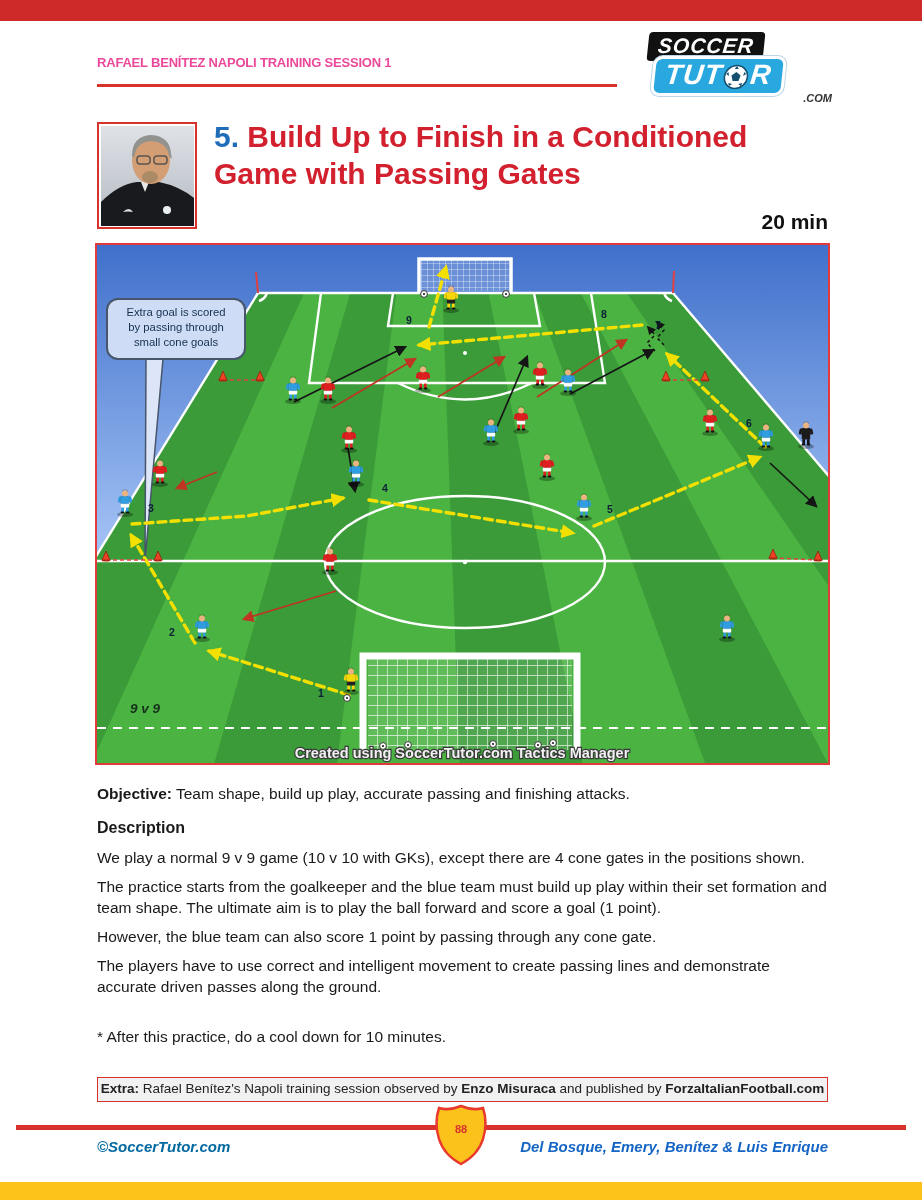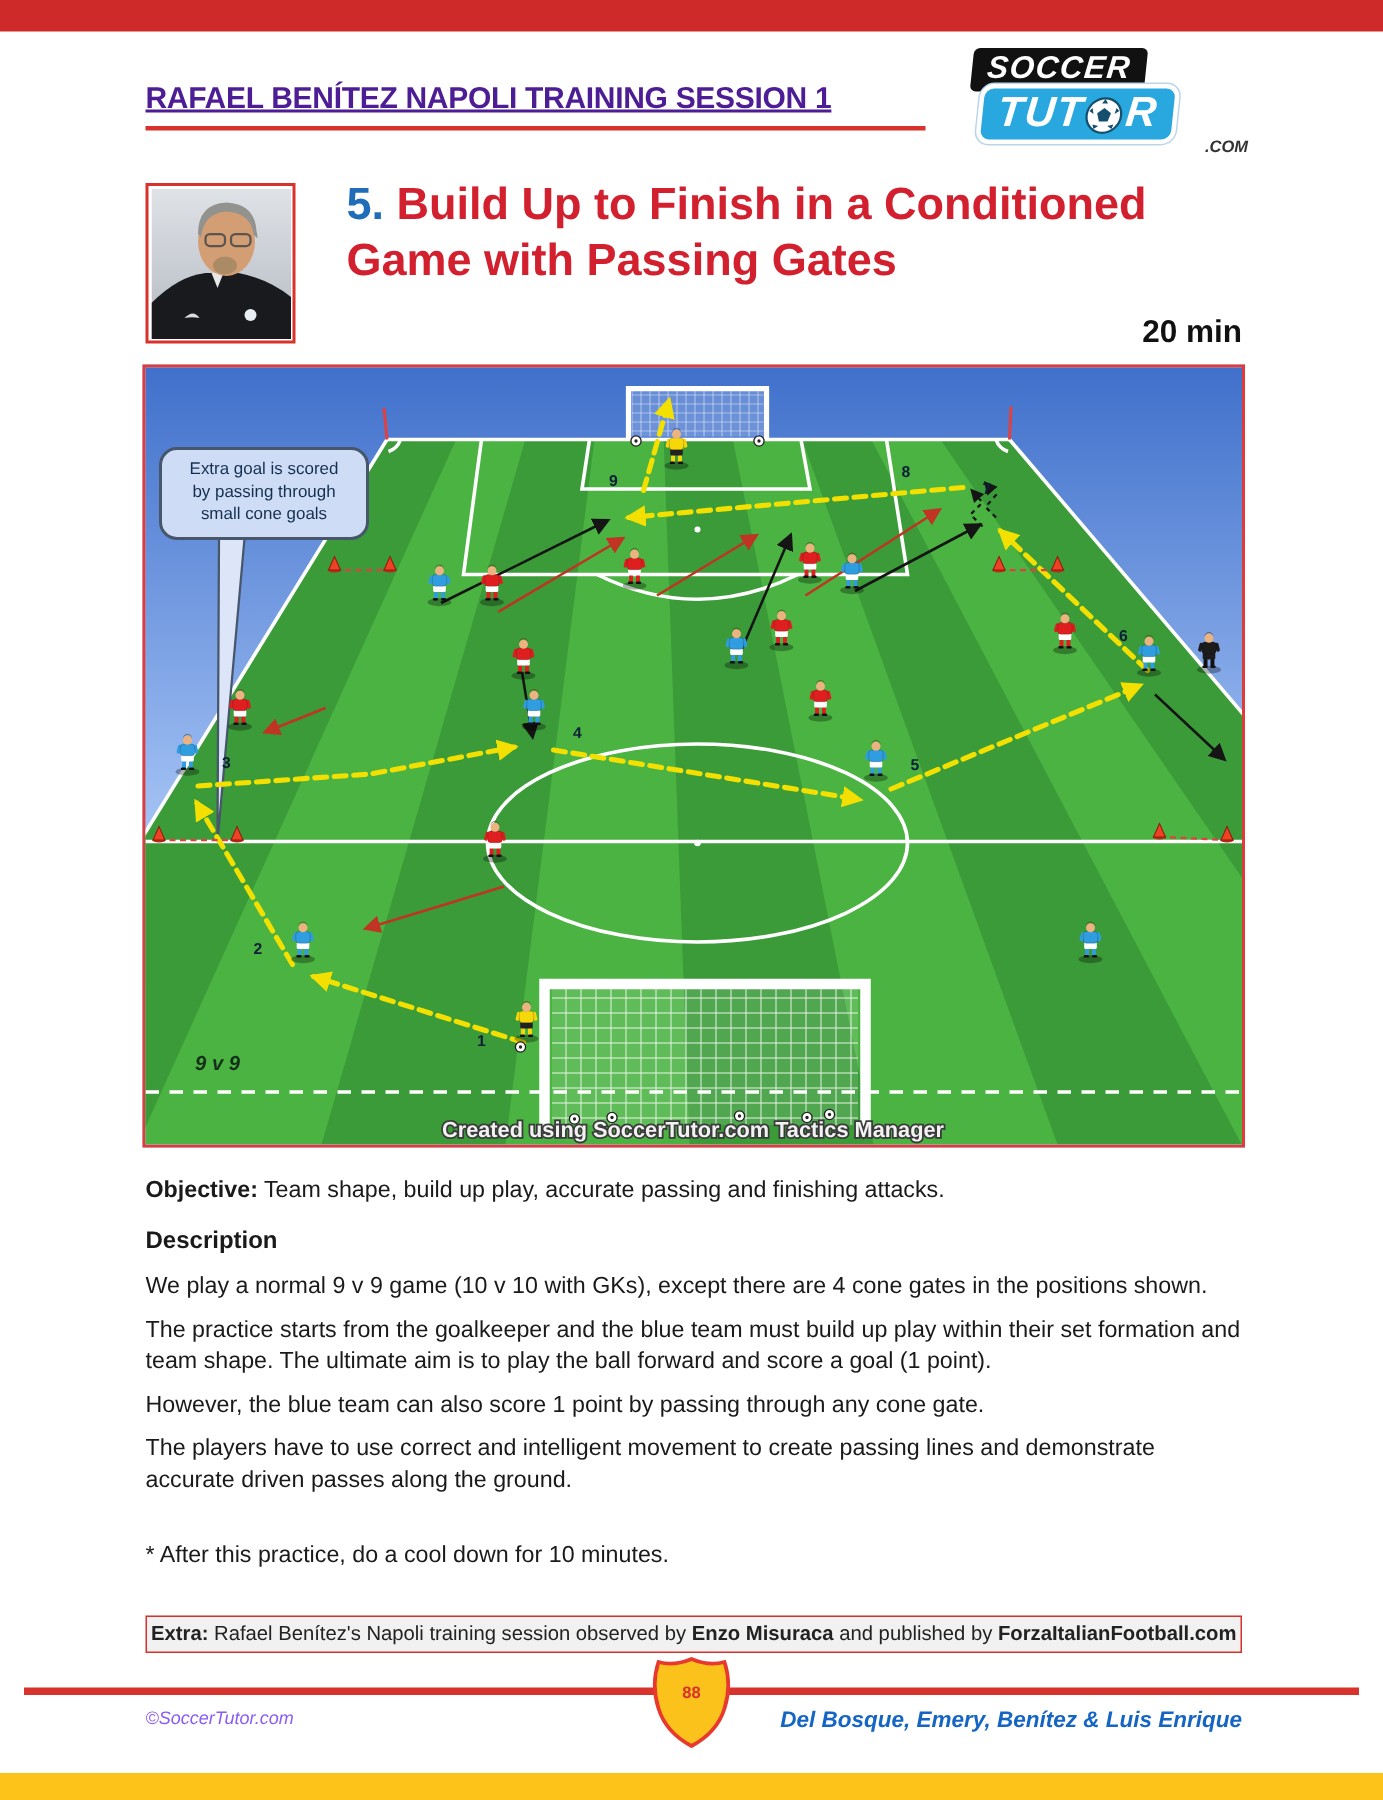--- a/index.html
+++ b/index.html
@@ -3,39 +3,39 @@
 <meta charset="utf-8">
 <style>
   html,body{margin:0;padding:0;background:#e9e9e9;}
   .page{position:relative;width:922px;height:1200px;background:#ffffff;overflow:hidden;
         font-family:"Liberation Sans", sans-serif;}
   .abs{position:absolute;}
   
   .topbar{left:0;top:0;width:922px;height:21px;background:#cf2a2a;}
   .bottombar{left:0;top:1182px;width:922px;height:18px;background:#fdc318;}
   
-  .header-title{left:97px;top:55px;width:560px;font-size:20px;font-weight:bold;
-    color:#4c1d95;letter-spacing:-0.2px;text-decoration:underline;}
+  .header-title{left:97px;top:55px;width:560px;font-size:13px;font-weight:bold;
+    color:#ec4899;letter-spacing:-0.2px;}
   .header-rule{left:97px;top:84px;width:520px;height:3px;background:#d8322d;}
   
   .logo{right:88px;top:28px;width:200px;height:78px;}
   .logo-black{position:absolute;left:12px;top:2px;background:#111;color:#fff;
     font-style:italic;font-weight:bold;font-size:21px;padding:2px 10px 3px 10px;
     border-radius:6px;transform:skewX(-6deg);letter-spacing:1px;border:2px solid #fff;}
   .logo-blue{position:absolute;left:18px;top:28px;background:#29a8e0;color:#fff;
     font-style:italic;font-weight:bold;font-size:28px;padding:0 10px 2px 10px;
     border-radius:9px;transform:skewX(-6deg);letter-spacing:1px;border:3px solid #fff;
     box-shadow:0 0 0 1px #bcd6e8;display:flex;align-items:center;}
   .logo-blue svg{margin:0 1px -3px 1px;}
   .logo-com{position:absolute;right:2px;top:64px;color:#333;font-style:italic;
     font-weight:bold;font-size:11px;}
   
   .photo{left:97px;top:122px;width:100px;height:107px;border:2.5px solid #d8322d;
     background:#fff;box-sizing:border-box;padding:2px;}
-  .title{left:231px;top:118px;width:614px;font-size:30px;font-weight:bold;line-height:37px;}
+  .title{left:214px;top:118px;width:614px;font-size:30px;font-weight:bold;line-height:37px;}
   .title .num{color:#1f6cb8;}
   .title .rest{color:#d3202e;}
   .duration{right:94px;top:210px;font-size:21px;font-weight:bold;color:#111;text-align:center;}
   
   .diagram{left:95px;top:243px;width:731px;height:518px;border:2px solid #e03a3a;background:#9dbdf2;}
   
   .bodytext{color:#1a1a1a;font-size:15.5px;line-height:21px;width:731px;left:97px;}
   .b{font-weight:bold;}
   .objective{top:783px;}
   .desc-h{top:817px;font-weight:bold;font-size:16px;}
@@ -46,21 +46,21 @@
   .footnote{top:1026px;}
   
   .sourcebox{left:97px;top:1077px;width:731px;height:25px;border:1.5px solid #d8322d;
     background:#f1f1f1;box-sizing:border-box;text-align:center;font-size:13.5px;
     line-height:22px;color:#222;}
   
   .footrule{left:16px;top:1125px;width:890px;height:5px;background:#d8322d;}
   .shield{left:432px;top:1103px;width:58px;height:64px;}
   .shield-num{position:absolute;left:0;top:20px;width:58px;text-align:center;
     color:#d8322d;font-weight:bold;font-size:11px;}
-  .copyright{left:97px;top:1138px;font-size:12px;font-weight:normal;font-style:italic;color:#8b5cf6;}
+  .copyright{left:97px;top:1138px;font-size:15px;font-weight:bold;font-style:italic;color:#0369a1;}
   .authors{right:94px;top:1138px;font-size:15px;font-weight:bold;font-style:italic;
     color:#1565c4;text-align:left;}
 </style>
 </head>
 <body>
 
 <div class="page">
 
   <div class="abs topbar"></div>
 

